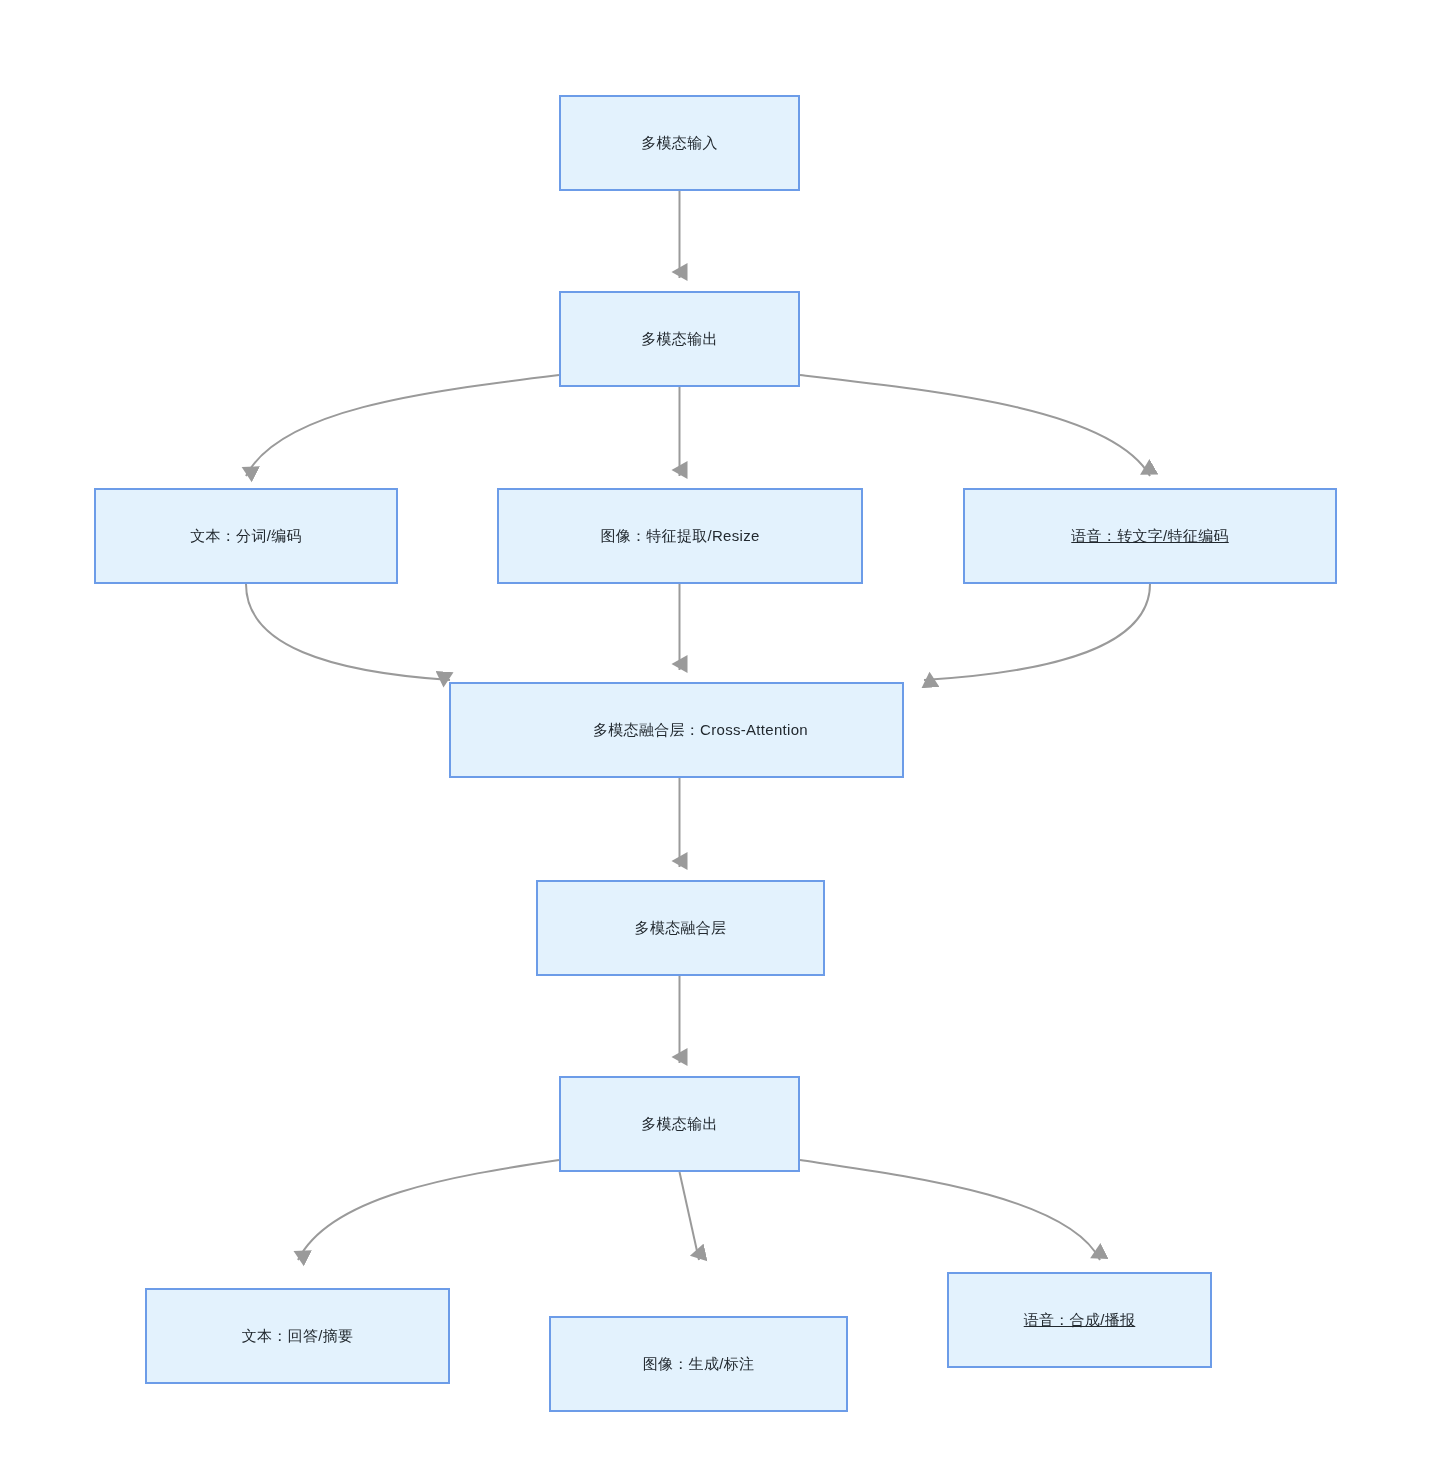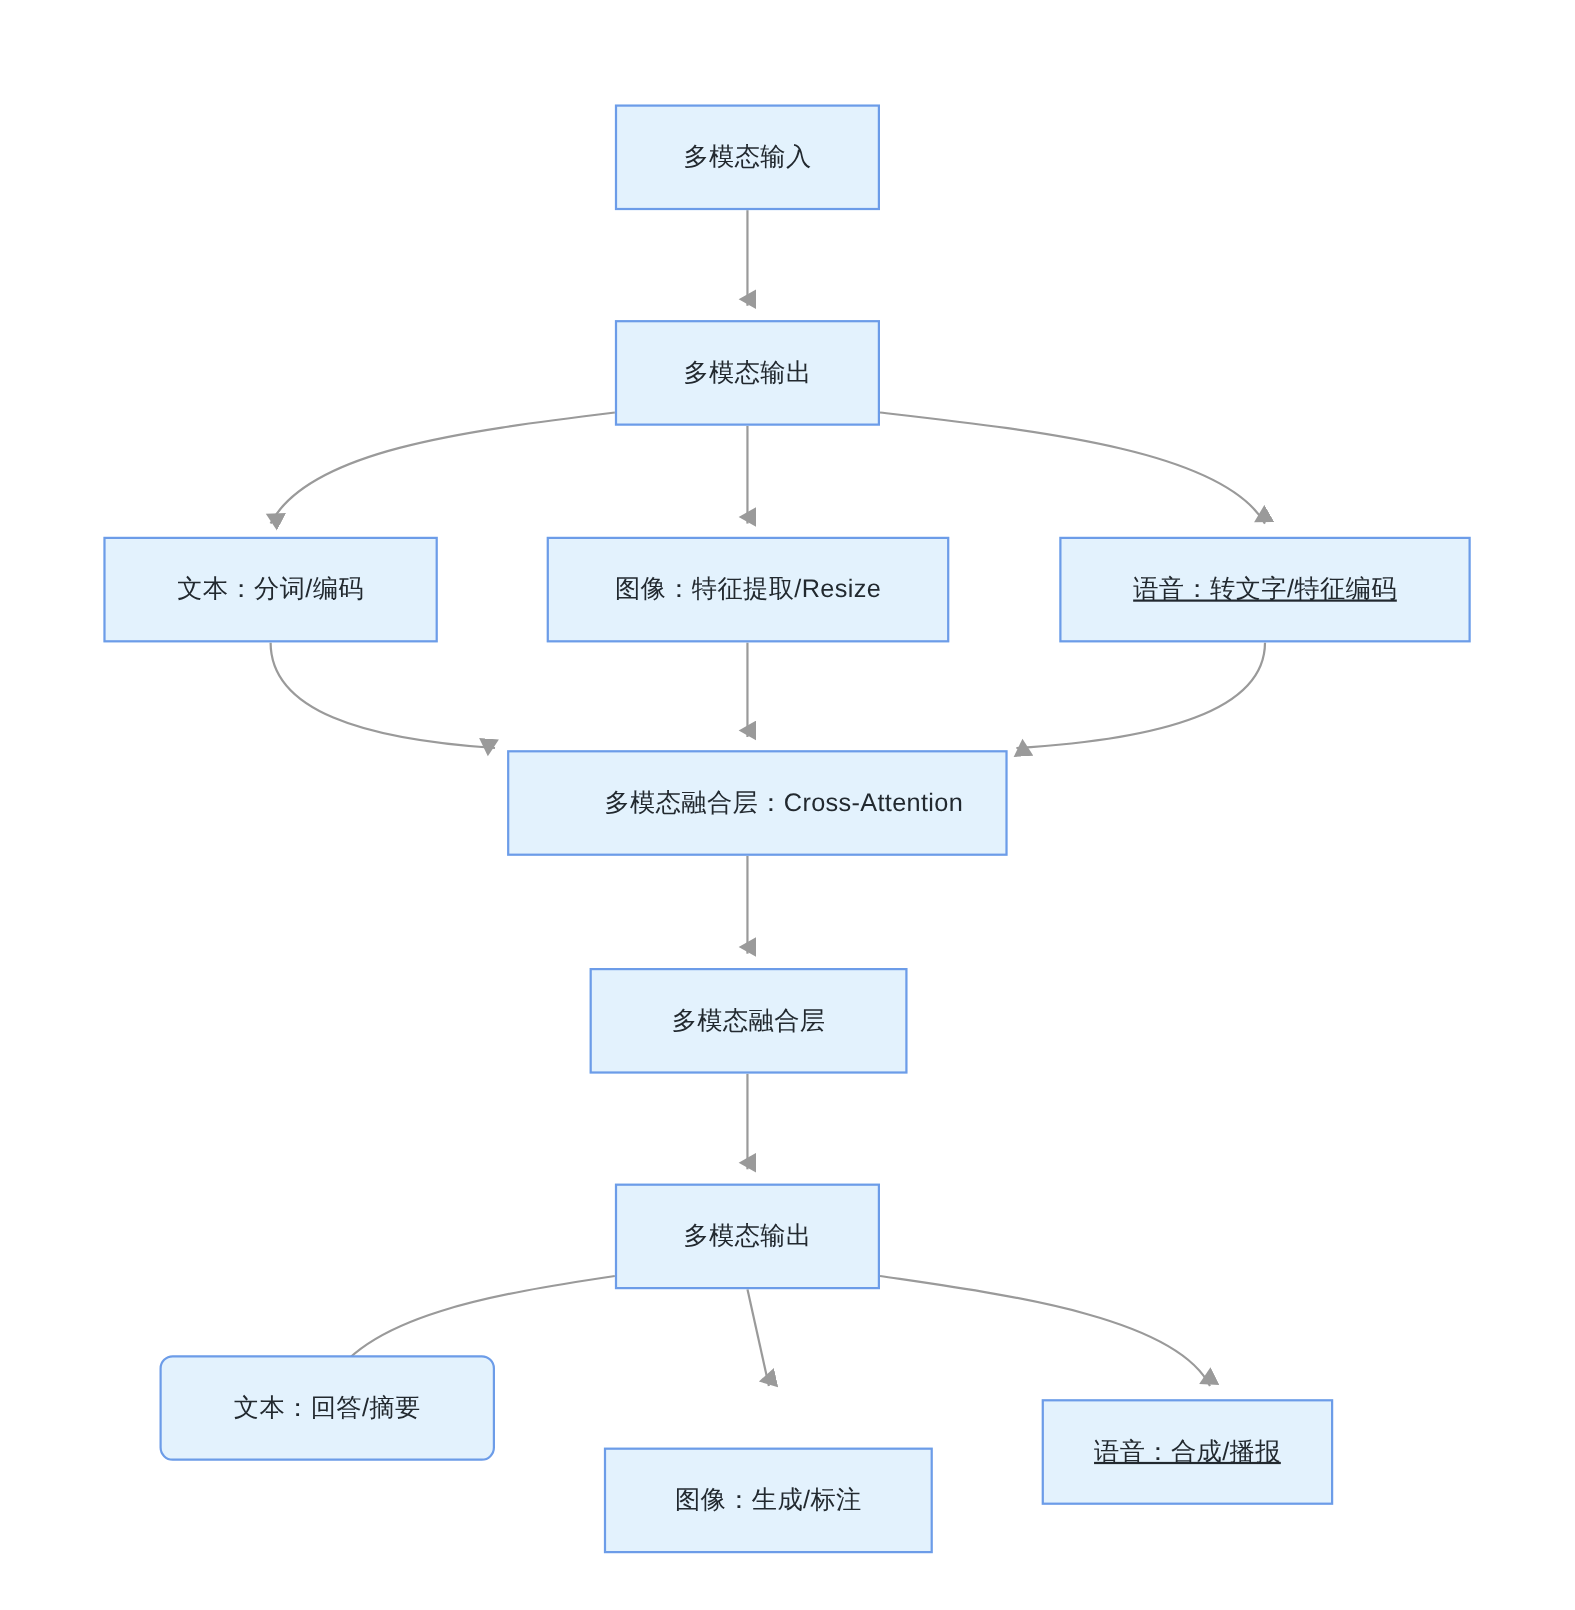--- a/index.html
+++ b/index.html
@@ -29,21 +29,21 @@
   .node {
     position: absolute;
     box-sizing: border-box;
     background: #e3f2fd;
     border: 2px solid #6c9ce8;
     display: flex;
     align-items: center;
     justify-content: center;
     text-align: center;
     color: #22292f;
-    font-size: 23px;
+    font-size: 15px;
     line-height: 1.35;
     letter-spacing: 0.3px;
     white-space: nowrap;
   }
   .node-label {
     display: block;
     padding: 0 10px;
   }
 </style>
 </head>
@@ -98,33 +98,33 @@
   </div>
 
   <div class="node" style="left:497px;top:488px;width:366px;height:96px;justify-content:center;">
     <span class="node-label">图像：特征提取/Resize</span>
   </div>
 
   <div class="node" style="left:963px;top:488px;width:374px;height:96px;text-decoration:underline;">
     <span class="node-label">语音：转文字/特征编码</span>
   </div>
 
-  <div class="node" style="left:461px;top:682px;width:455px;height:96px;padding-left:48px;">
+  <div class="node" style="left:449px;top:682px;width:455px;height:96px;padding-left:48px;">
     <span class="node-label">多模态融合层：Cross-Attention</span>
   </div>
 
   <div class="node" style="left:536px;top:880px;width:289px;height:96px;">
     <span class="node-label">多模态融合层</span>
   </div>
 
   <div class="node" style="left:559px;top:1076px;width:241px;height:96px;">
     <span class="node-label">多模态输出</span>
   </div>
 
-  <div class="node" style="left:145px;top:1232px;width:305px;height:96px;border-radius:12px;">
+  <div class="node" style="left:145px;top:1288px;width:305px;height:96px;">
     <span class="node-label">文本：回答/摘要</span>
   </div>
 
   <div class="node" style="left:549px;top:1272px;width:299px;height:96px;margin-top:44px;">
     <span class="node-label">图像：生成/标注</span>
   </div>
 
   <div class="node" style="left:947px;top:1272px;width:265px;height:96px;text-decoration:underline;">
     <span class="node-label">语音：合成/播报</span>
   </div>

